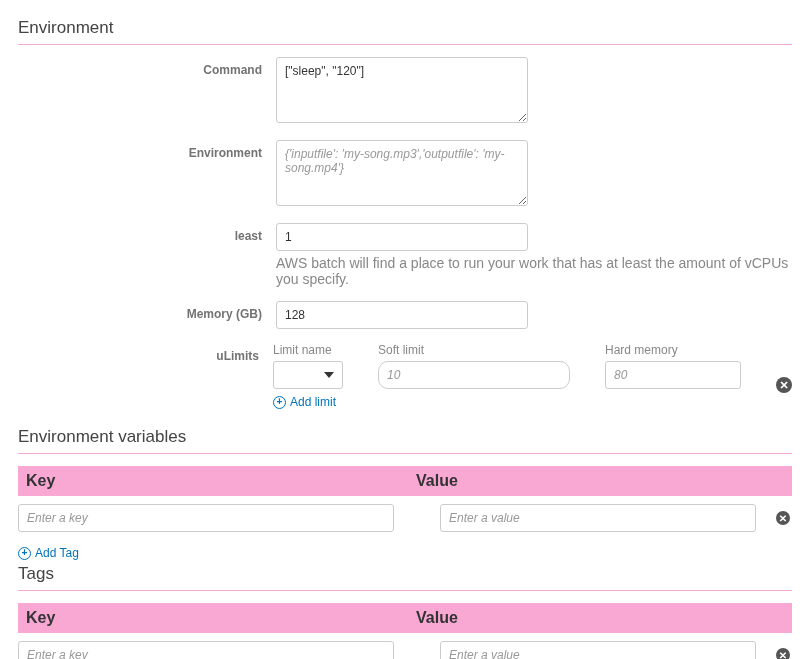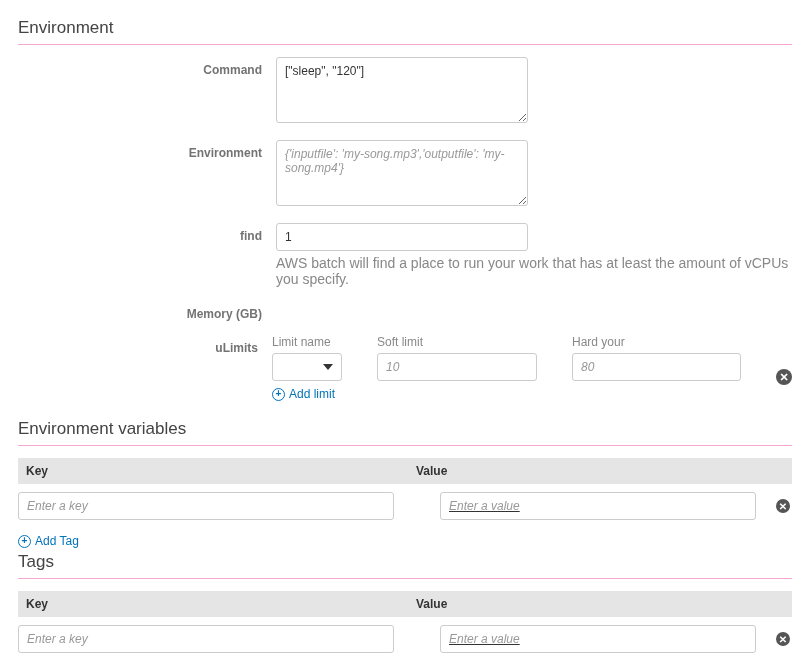--- a/index.html
+++ b/index.html
@@ -15,28 +15,28 @@
 input.txt::placeholder { font-style: italic; color: #999; }
 .help { font-size: 14px; color: #888; margin-top: 4px; }
 .ulimits-row { display: flex; align-items: flex-start; gap: 35px; }
 .ulimits-col { display: flex; flex-direction: column; }
 .ulimits-col label { font-size: 12px; color: #888; margin-bottom: 4px; }
 .select-box { position: relative; width: 70px; height: 28px; border: 1px solid #ccc; border-radius: 3px; background: #fff; display: flex; align-items: center; justify-content: flex-end; padding-right: 8px; cursor: pointer; }
 .caret-down { width: 0; height: 0; border-left: 5px solid transparent; border-right: 5px solid transparent; border-top: 6px solid #333; }
 .remove-circle { width: 16px; height: 16px; border-radius: 50%; background: #555; color: #fff; display: inline-flex; align-items: center; justify-content: center; font-size: 11px; font-weight: bold; cursor: pointer; align-self: center; margin-top: 18px; }
 .add-link { display: inline-flex; align-items: center; gap: 4px; color: #0073bb; font-size: 12px; cursor: pointer; margin-top: 6px; }
 .add-link .plus-circle { width: 13px; height: 13px; border-radius: 50%; border: 1.5px solid #0073bb; display: inline-flex; align-items: center; justify-content: center; font-size: 10px; line-height: 1; color: #0073bb; font-weight: bold; }
-.kv-header { display: flex; background: #e5e5e5; padding: 6px 8px; font-weight: 700; font-size: 12px; color: #333; }
+.kv-header { display: flex; background: #f9a8d4; padding: 6px 8px; font-weight: 700; font-size: 16px; color: #333; }
 .kv-header .col-key { width: 390px; }
 .kv-header .col-val { flex: 1; }
 .kv-row { display: flex; align-items: center; padding: 8px 0; gap: 16px; }
 .kv-row input.txt { flex: 0 0 auto; }
 .kv-row .key-in { width: 376px; }
 .kv-row .spacer { width: 14px; }
-.kv-row .val-in { width: 316px; text-decoration: underline; }
+.kv-row .val-in { width: 316px; }
 .kv-row .remove-kv { width: 14px; height: 14px; border-radius: 50%; background: #555; color: #fff; display: inline-flex; align-items: center; justify-content: center; font-size: 10px; font-weight: bold; cursor: pointer; margin-left: 4px; }
 </style>
 </head>
 <body>
 
 
 
 
 <div class="section-title">Environment</div>
 
@@ -48,54 +48,55 @@
 </div>
 
 <div class="form-row">
   <div class="form-label">Environment</div>
   <div class="form-field">
     <textarea class="big" placeholder="{'inputfile': 'my-song.mp3','outputfile': 'my-song.mp4'}" style=""></textarea>
   </div>
 </div>
 
 <div class="form-row">
-  <div class="form-label">find</div>
+  <div class="form-label">least</div>
   <div class="form-field">
     <input class="txt w252" value="1" style="">
     <div class="help">AWS batch will find a place to run your work that has at least the amount of vCPUs you specify.</div>
   </div>
 </div>
 
 <div class="form-row">
   <div class="form-label">Memory (GB)</div>
   <div class="form-field">
+    <input class="txt w252" value="128" style="">
   </div>
 </div>
 
 <div class="form-row">
   <div class="form-label">uLimits</div>
   <div class="form-field">
     <div class="ulimits-row">
       <div class="ulimits-col">
         <label>Limit name</label>
         <div class="select-box">
           <span class="caret-down"></span>
         </div>
         <span class="add-link">
           <span class="plus-circle">+</span>
           <span>Add limit</span>
         </span>
       </div>
       <div class="ulimits-col">
         <label>Soft limit</label>
-        <input class="txt" style="width: 160px;" placeholder="10">
+        <input class="txt" style="width: 192px; border-radius: 10px;" placeholder="10">
       </div>
       <div class="ulimits-col">
-        <label>Hard your</label>
-        <input class="txt" style="width: 169px;" placeholder="80">
+        <label>Hard memory</label>
+        <input class="txt" style="width: 136px;" placeholder="80">
       </div>
       <span class="remove-circle">✕</span>
     </div>
   </div>
 </div>
 
 
 <div class="section-title">Environment variables</div>
 <div class="kv-header">
   <div class="col-key">Key</div>

